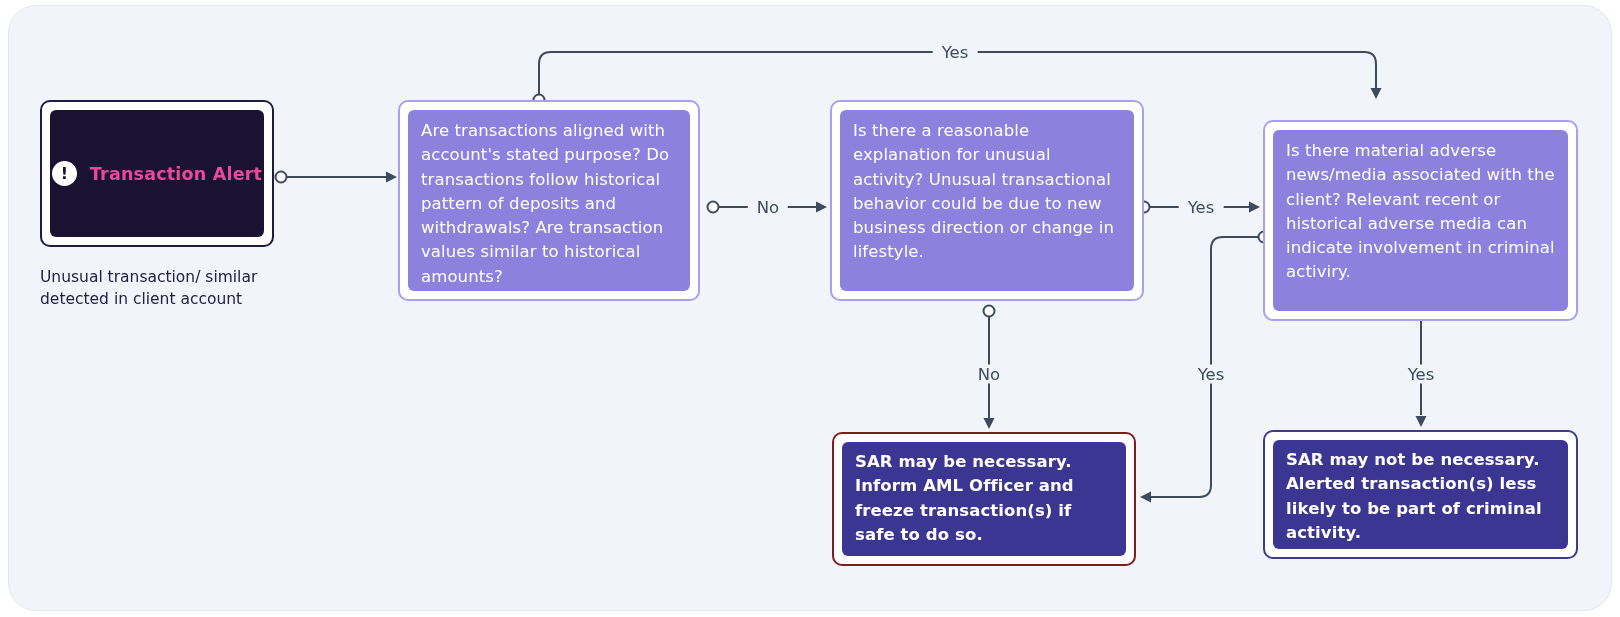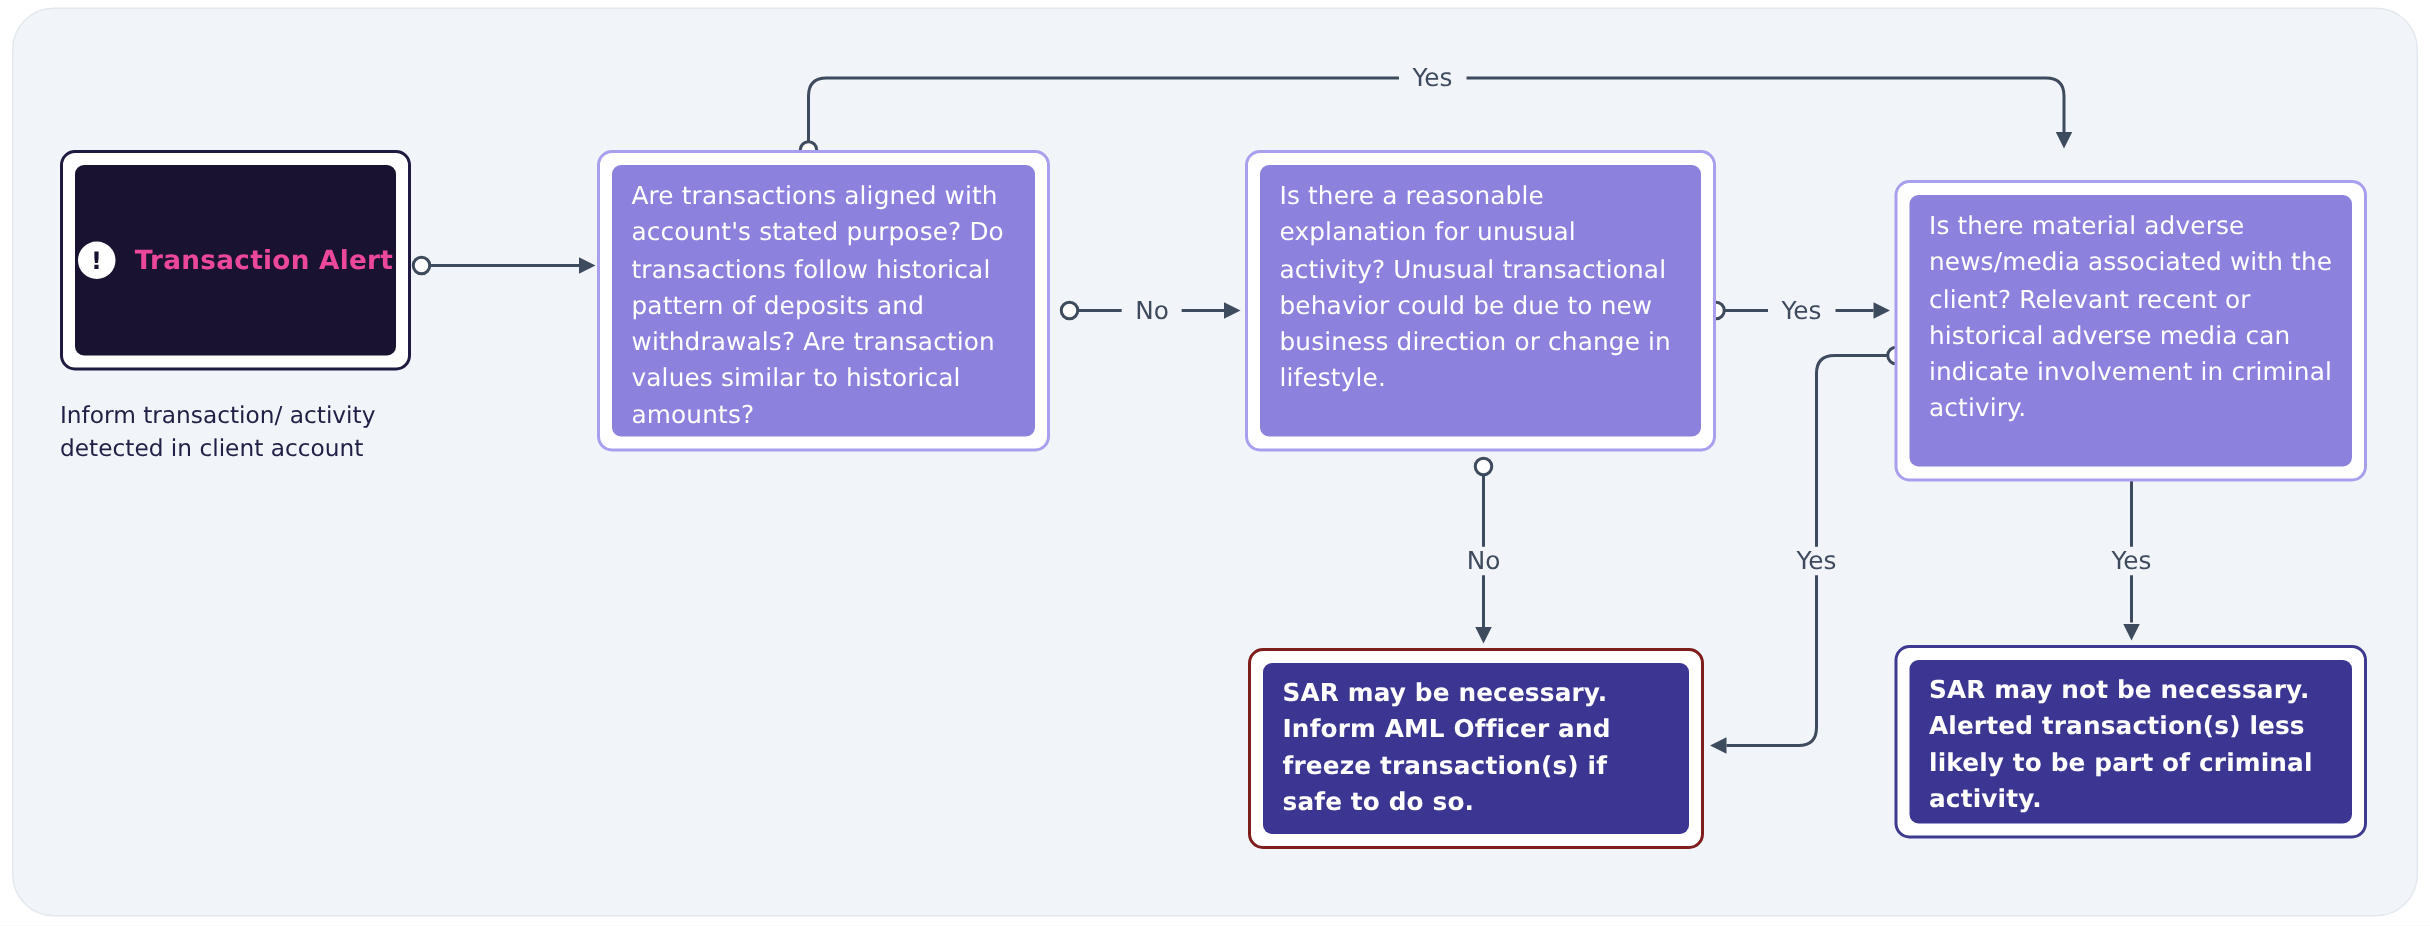--- a/index.html
+++ b/index.html
@@ -120,21 +120,21 @@
 
 <div class="layer">
 
   <div class="node alert-outer">
     <div class="node-inner alert-inner">
       <span class="alert-icon">!</span>
       <span class="alert-label">Transaction Alert</span>
     </div>
   </div>
 
-  <div class="caption">Inform transaction/ activity detected in client account</div>
+  <div class="caption">Unusual transaction/ similar detected in client account</div>
 
   <div class="node q-outer q1">
     <div class="node-inner q-inner">Are transactions aligned with account's stated purpose? Do transactions follow historical pattern of deposits and withdrawals? Are transaction values similar to historical amounts?</div>
   </div>
 
   <div class="node q-outer q2">
     <div class="node-inner q-inner">Is there a reasonable explanation for unusual activity? Unusual transactional behavior could be due to new business direction or change in lifestyle.</div>
   </div>
 
   <div class="node q-outer q3">

